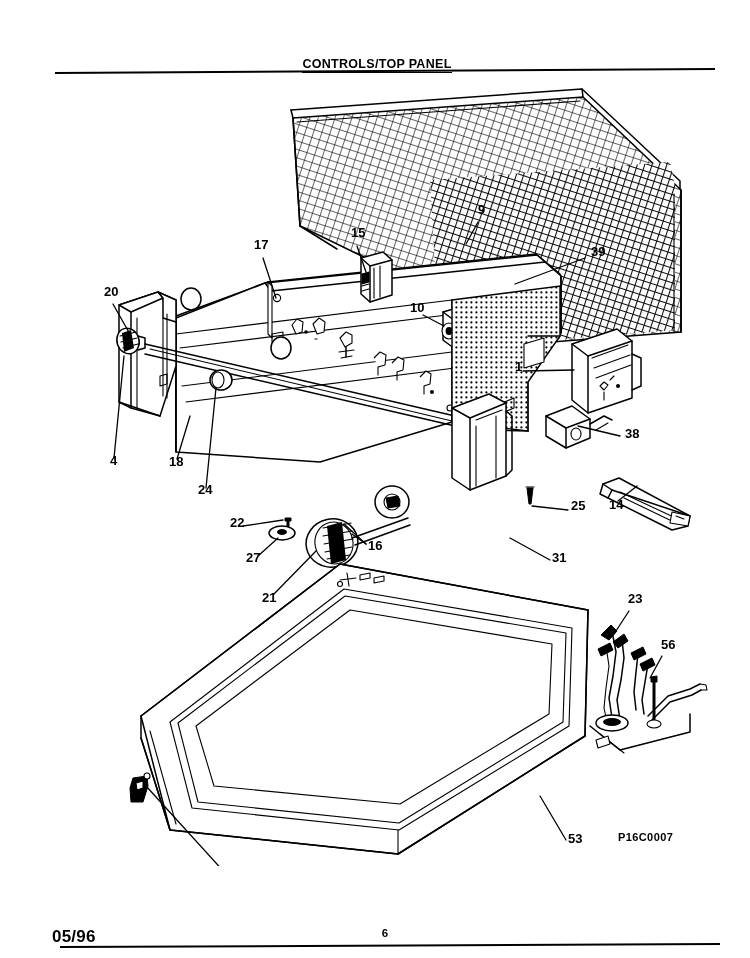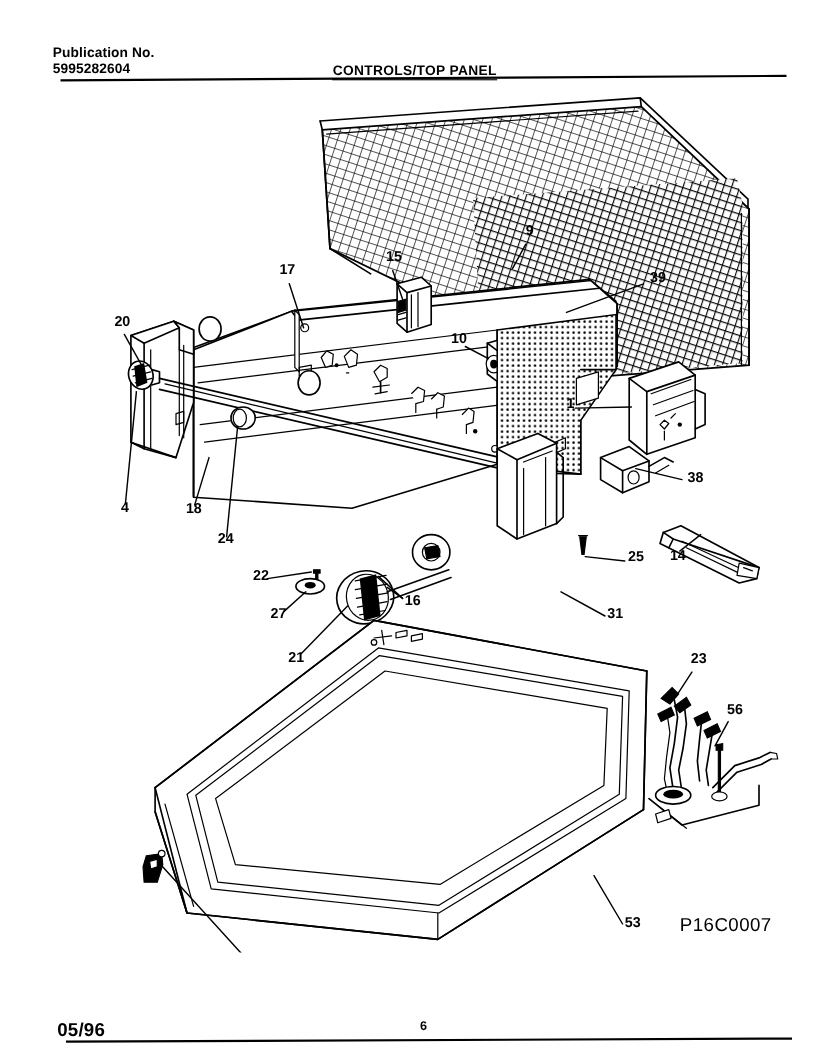--- a/index.html
+++ b/index.html
@@ -81,22 +81,22 @@
   }
   .drawing svg {
     display: block;
   }
 
   
   .drawing-code {
     position: absolute;
     left: 618px;
     top: 831px;
-    font-size: 17px;
-    font-weight: 400;
+    font-size: 11px;
+    font-weight: 700;
     letter-spacing: 0.4px;
   }
 
   
   .ftr-date {
     position: absolute;
     left: 52px;
     top: 927px;
     font-size: 17px;
     font-weight: 700;
@@ -135,24 +135,20 @@
     font-size: 13px;
     font-weight: 700;
     fill: #000;
   }
 </style>
 </head>
 <body>
 
 <div class="page">
 
-  <div class="hdr-pub">
-    <span>Publication No.</span>
-    <span class="pubno">5995282604</span>
-  </div>
 
 
   <div class="hdr-section">
     <span>CONTROLS/TOP PANEL</span>
   </div>
 
   <div class="hdr-rule"></div>
 
   <div class="drawing">
     <svg width="750" height="780" viewBox="0 0 750 780" xmlns="http://www.w3.org/2000/svg">

